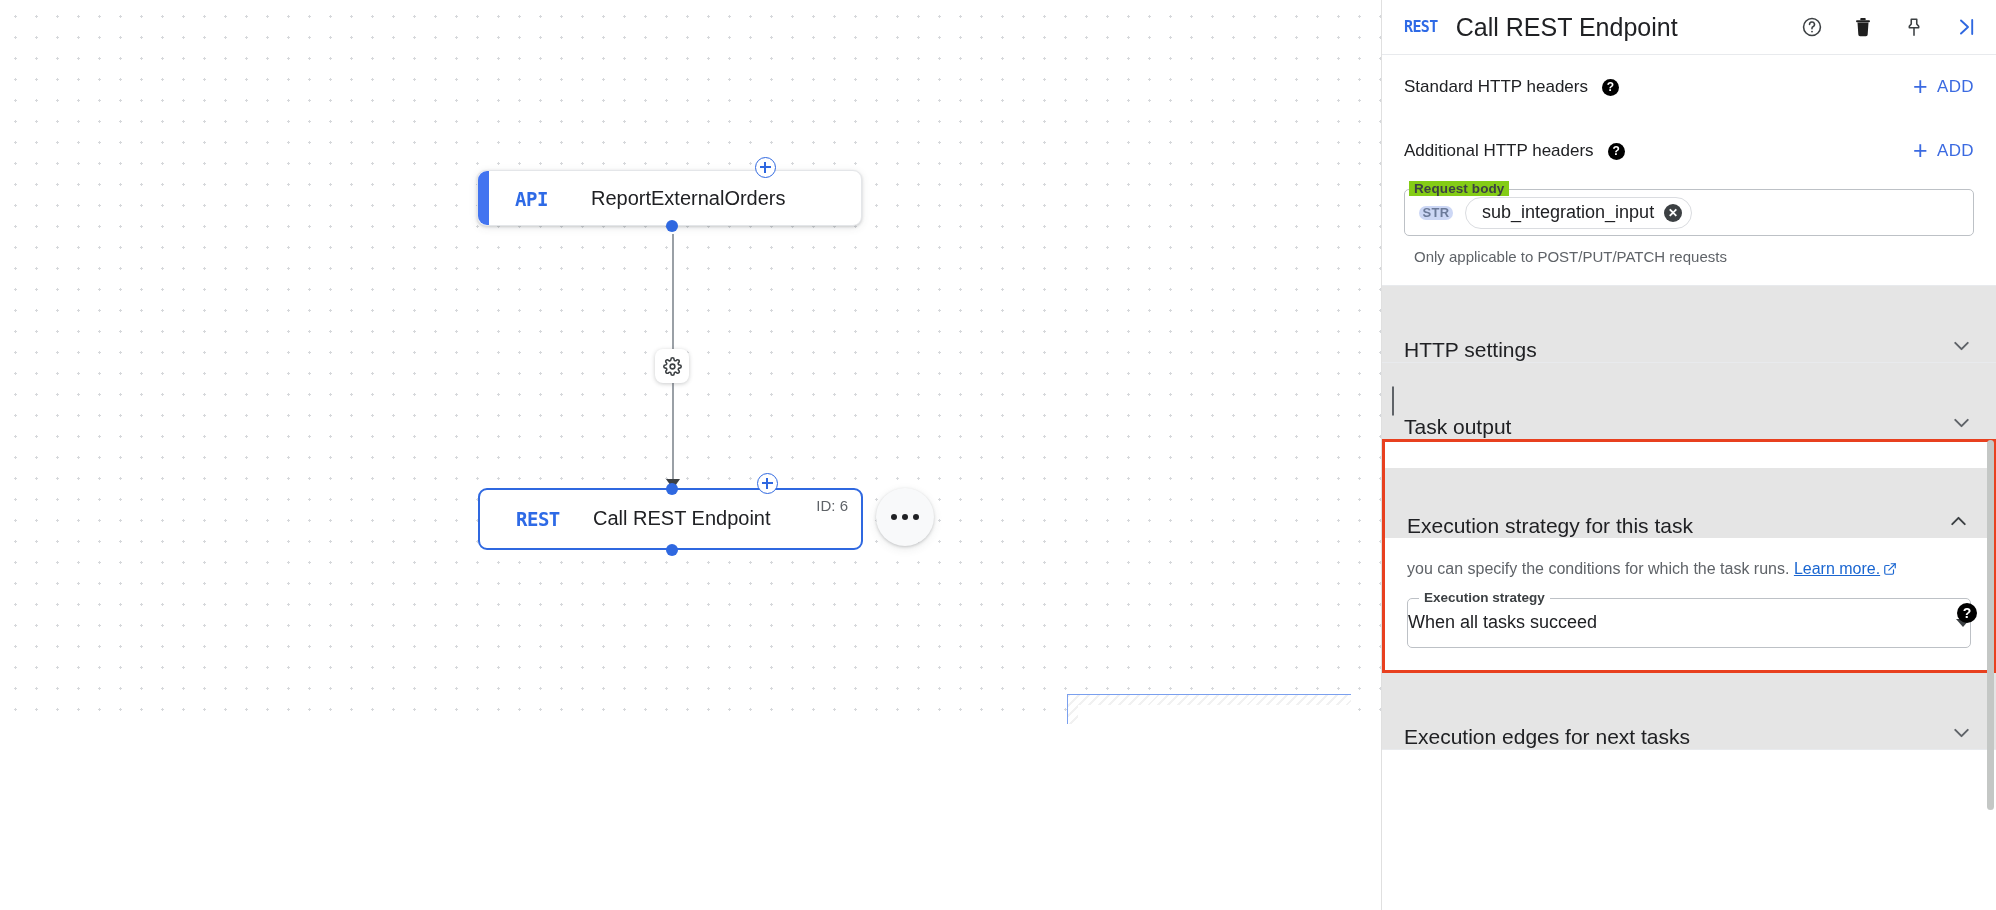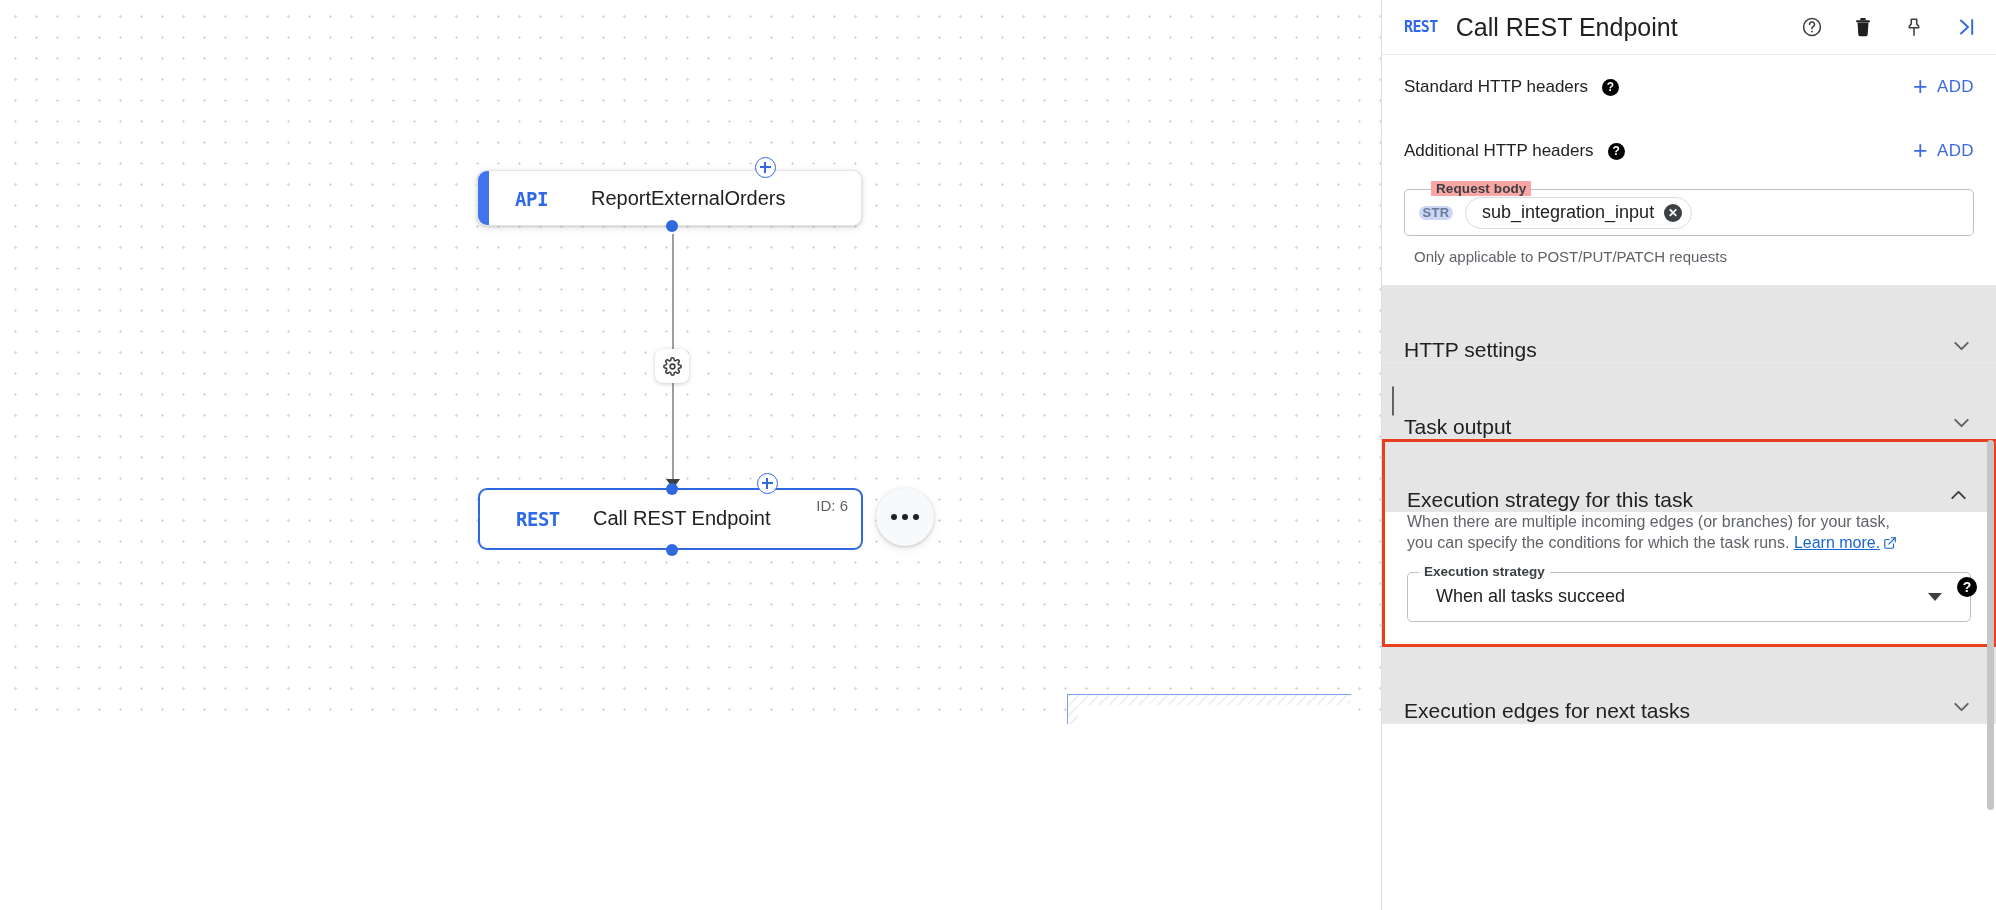--- a/index.html
+++ b/index.html
@@ -313,22 +313,22 @@
     border: 1px solid #bdc1c6;
     border-radius: 5px;
     height: 47px;
     display: flex;
     align-items: center;
     padding: 0 14px;
   }
   .outlined > legend, .outlined .legend {
     position: absolute;
     top: -9px;
-    left: 26px;
-    background: #fca5a5;
+    left: 4px;
+    background: #84cc16;
     padding: 0 5px;
     font-size: 13.5px;
     font-weight: 700;
     color: #3c4043;
     letter-spacing: .1px;
   }
   .str-badge {
     width: 34px; height: 14px;
     border-radius: 13px;
     background: #ccd7f5;
@@ -399,42 +399,42 @@
   }
 
   
   #exec-strategy-section {
     border: 3px solid #e8401f;
     border-left: 3px solid #e8401f;
     border-right: 3px solid #e8401f;
     background: #fff;
     position: relative;
   }
-  #exec-strategy-section .sect-head { height: 70px; }
+  #exec-strategy-section .sect-head { height: 70px; margin-top: 26px; }
   .sect-desc {
     font-size: 16px;
     line-height: 1.30;
     color: #5f6368;
     padding: 0 22px 0 22px;
   }
   .sect-desc a {
     color: #1a66d1;
     text-decoration: underline;
   }
   .ext-link-ic { display: inline-block; vertical-align: -2px; margin-left: 3px; }
 
   .select-wrap { padding: 16px 22px 22px 22px; }
   .select-outlined {
     position: relative;
     border: 1px solid #bdc1c6;
     border-radius: 5px;
     height: 50px;
     display: flex;
     align-items: center;
-    padding: 0 28px;
+    padding: 0 0;
   }
   .select-outlined .legend {
     position: absolute;
     top: -9px; left: 11px;
     background: #fff;
     padding: 0 5px;
     font-size: 13.5px;
     font-weight: 700;
     color: #3c4043;
   }
@@ -616,21 +616,21 @@
       <div id="exec-strategy-section">
         <div class="sect-head">
           <span class="title">Execution strategy for this task</span>
           <span class="chev">
             <svg width="25" height="25" viewBox="0 0 24 24" fill="none" stroke="#3c4043" stroke-width="1.9">
               <path d="M6 14.5l6-6 6 6" stroke-linecap="round" stroke-linejoin="round"></path>
             </svg>
           </span>
         </div>
         <div class="sect-desc">
-          <span>When there are multiple incoming edges (or branches) for your task,</span><br>
+          <br>
           <span>you can specify the conditions for which the task runs.</span>
           <a href="#">Learn more.</a><span class="ext-link-ic"><svg width="14" height="14" viewBox="0 0 24 24" fill="none" stroke="#1a66d1" stroke-width="2">
                 <path d="M18 13.5V19a2 2 0 0 1-2 2H5a2 2 0 0 1-2-2V8a2 2 0 0 1 2-2h5.5" stroke-linecap="round"></path>
                 <path d="M14 3h7v7" stroke-linecap="round" stroke-linejoin="round"></path>
                 <path d="M10 14L21 3" stroke-linecap="round"></path>
               </svg></span>
         </div>
         <div class="select-wrap">
           <div class="select-outlined">
             <span class="legend">Execution strategy</span>

